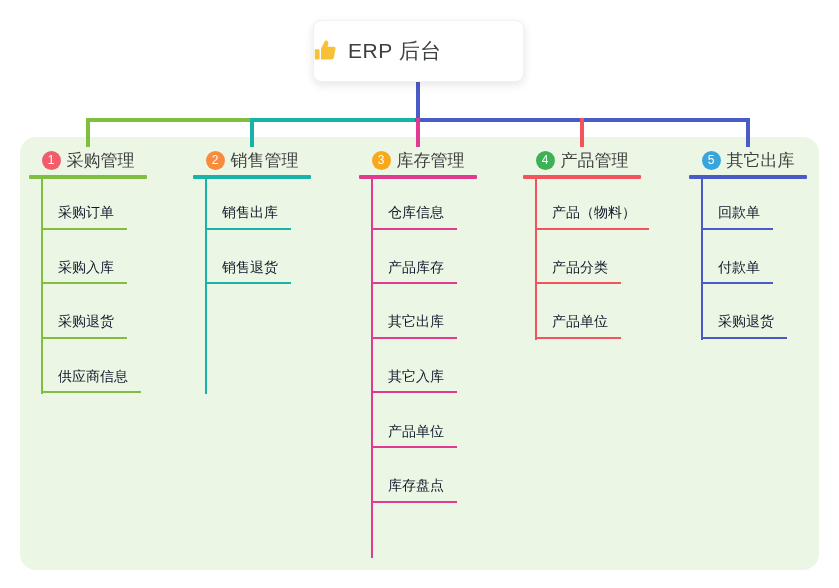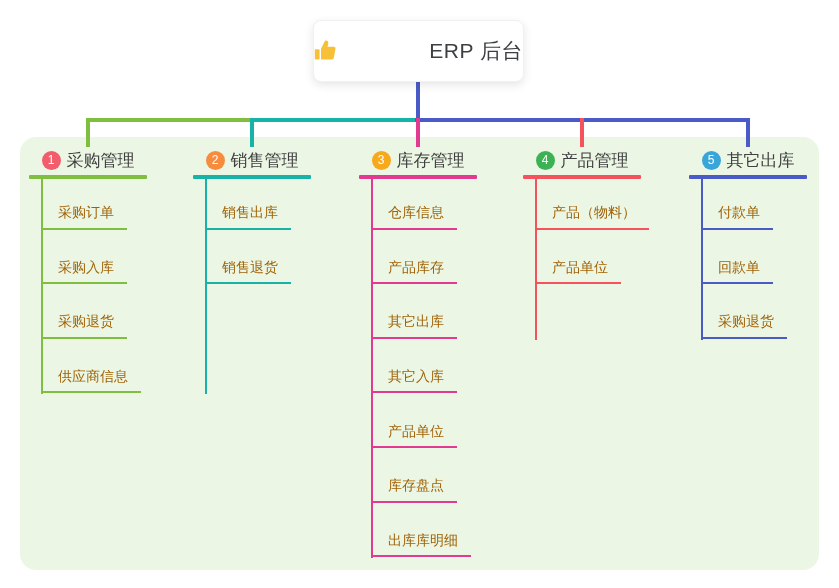--- a/index.html
+++ b/index.html
@@ -11,21 +11,21 @@
   
   .panel{
     position:absolute;left:20px;top:137px;width:799px;height:433px;
     background:var(--panel-bg,#ebf7e4);border-radius:16px;
   }
   
   .root-card{
     position:absolute;left:313px;top:20px;width:211px;height:62px;
     background:#ffffff;border:1px solid #f1f1f1;border-radius:8px;
     box-shadow:0 3px 10px rgba(0,0,0,0.10);
-    display:flex;align-items:center;justify-content:space-between;gap:10px;
+    display:flex;align-items:center;justify-content:flex-start;gap:10px;
     box-sizing:border-box;
   }
   .root-title{font-size:21px;color:#3c4043;letter-spacing:0.5px;}
   .thumb-icon{width:24px;height:24px;display:inline-block;}
   
   .stem{position:absolute;left:415.5px;top:81px;width:4px;height:41px;background:var(--connector,#4a5bc8);}
   .bus{position:absolute;top:118px;height:4px;}
   .bus-green{left:86px;width:167px;background:#7fbe3e;}
   .bus-teal{left:251px;width:168px;background:#16b3a6;border-radius:2px 0 0 0;}
   .bus-blue{left:415px;width:335px;background:var(--connector,#4a5bc8);border-radius:0 2px 0 0;}
@@ -45,21 +45,21 @@
   .items{position:absolute;left:12px;top:28px;}
   .items::before{
     content:"";position:absolute;left:0;top:3px;width:2px;background:var(--line);
   }
   .items-3::before{height:162px;}
   .items-4::before{height:216px;}
   .items-7::before{height:380px;}
   .item{height:54.6px;display:flex;align-items:flex-end;}
   .ilabel{
     display:inline-block;padding:0 13px 7px 17px;border-bottom:2px solid var(--line);
-    font-size:14px;color:#a16207;white-space:nowrap;line-height:1.1;cursor:pointer;
+    font-size:14px;color:#0f172a;white-space:nowrap;line-height:1.1;cursor:pointer;
   }
 </style>
 </head>
 <body>
 
 <div id="canvas" style="--connector: #4a5bc8; --panel-bg: #ebf7e4;">
 
   <div class="panel"></div>
 
   <div class="stem"></div>
@@ -136,56 +136,56 @@
         </div>
       <div class="item">
           <span class="ilabel">其它入库</span>
         </div>
       <div class="item">
           <span class="ilabel">产品单位</span>
         </div>
       <div class="item">
           <span class="ilabel">库存盘点</span>
         </div>
-      <div class="item">
-          <span class="ilabel">出库库明细</span>
-        </div>
     </div>
   </div>
 
   <div class="branch" style="left: 523px; --line: #f4535e; --badge: #3db255;">
     <div class="drop"></div>
     <div class="bhead">
       <span class="badge">4</span>
       <span class="blabel">产品管理</span>
     </div>
     <div class="bline"></div>
     <div class="items items-3">
       <div class="item">
           <span class="ilabel">产品（物料）</span>
+        </div>
+      <div class="item">
+          <span class="ilabel">产品分类</span>
         </div>
       <div class="item">
           <span class="ilabel">产品单位</span>
         </div>
     </div>
   </div>
 
   <div class="branch" style="left: 689px; --line: #4a5bc8; --badge: #39a6db;">
     <div class="drop"></div>
     <div class="bhead">
       <span class="badge">5</span>
       <span class="blabel">其它出库</span>
     </div>
     <div class="bline"></div>
     <div class="items items-3">
       <div class="item">
-          <span class="ilabel">付款单</span>
+          <span class="ilabel">回款单</span>
         </div>
       <div class="item">
-          <span class="ilabel">回款单</span>
+          <span class="ilabel">付款单</span>
         </div>
       <div class="item">
           <span class="ilabel">采购退货</span>
         </div>
     </div>
   </div>
 
 </div>
 
 </body></html>

